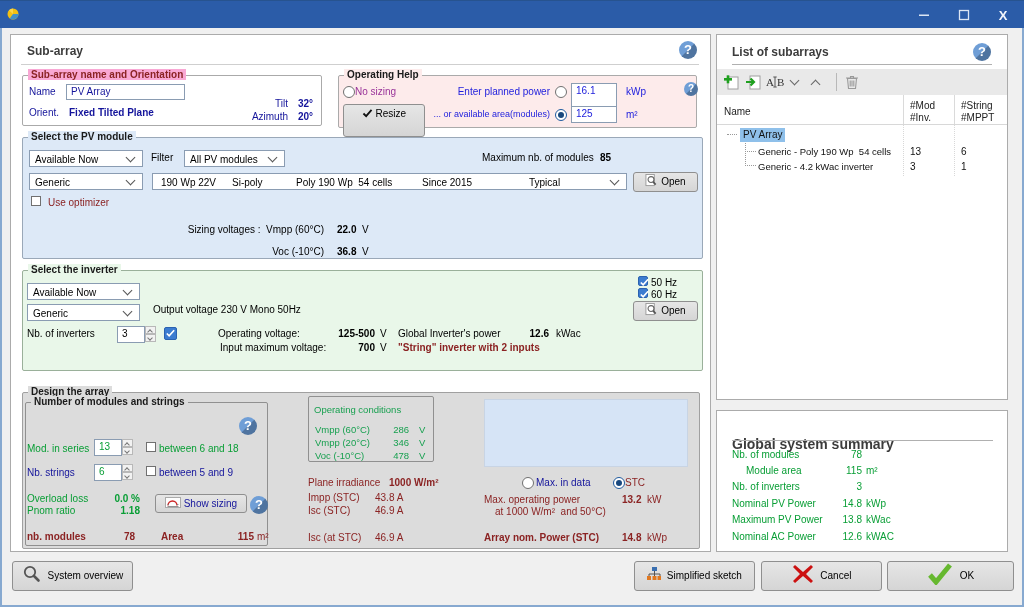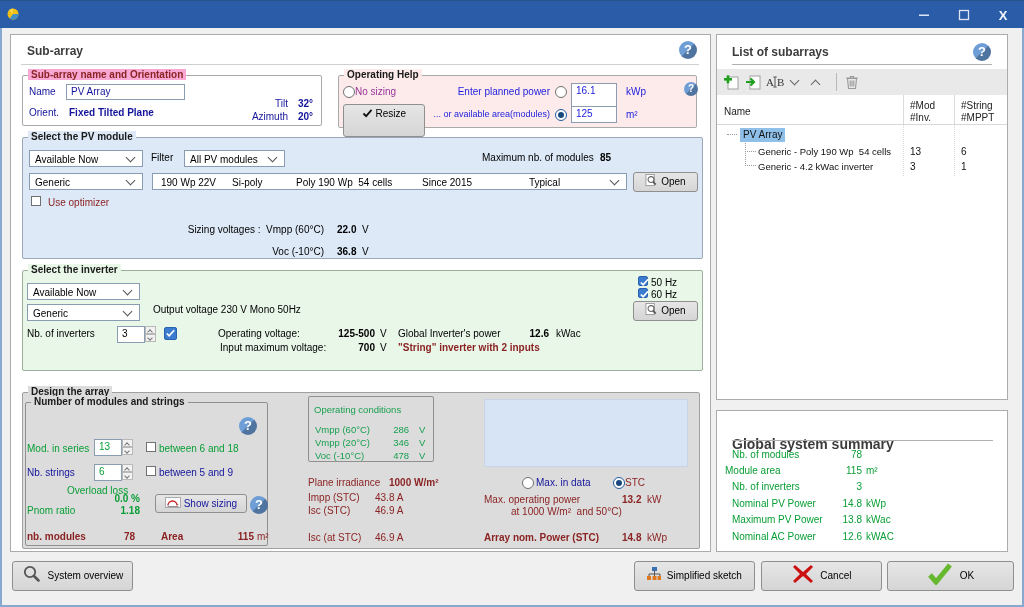--- a/index.html
+++ b/index.html
@@ -212,21 +212,21 @@
       <div class="lbl navy" style="left:1px; top:64px;">Nb. strings</div>
       <div class="spin" style="left:68px; top:61px; width:28px; height:17px; color:#089e35;">6</div>
       <div class="spinbtns" style="left:96px; top:61px;">
         <div class="sb up"></div>
           <div class="sb dn"></div>
         <div class="chev" style="transform:rotate(225deg); left:3px; top:3.5px; width:4px; height:4px;"></div>
         <div class="chev" style="transform:rotate(45deg); left:3px; top:10px; width:4px; height:4px;"></div>
       </div>
       <div class="chk" style="left:120px; top:63px;"></div>
       <div class="lbl navy" style="left:133px; top:64px;">between 5 and 9</div>
-      <div class="lbl green" style="left:1px; top:82px;padding-left:40px;">Overload loss</div>
+      <div class="lbl green" style="left:1px; top:90px;">Overload loss</div>
       <div class="rlbl green bold" style="left:74px; top:90px; width:40px;">0.0 %</div>
       <div class="lbl green" style="left:1px; top:102px;">Pnom ratio</div>
       <div class="rlbl green bold" style="left:74px; top:102px; width:40px;">1.18</div>
       <div class="btn" style="left:129px; top:91px; width:92px; height:19px; line-height:17px; color:#14149b;">
         <svg width="16" height="11" viewBox="0 0 16 11" style="vertical-align:-1px">
             <rect x="0.5" y="0.5" width="15" height="10" fill="#fdfdfd" stroke="#aaa"></rect>
             <path d="M3 8.5 A4.5 4.5 0 0 1 12 8.5" stroke="#cc2222" stroke-width="1.3" fill="none"></path>
             <path d="M2.5 9.5 H13.5 M2.5 7.5 H4 M12 7.5 H13.5" stroke="#777" stroke-width="0.8" fill="none"></path>
           </svg>
       Show sizing</div>
@@ -260,21 +260,21 @@
     <div class="lbl maroon" style="left:352px; top:139px;">46.9 A</div>
 
     <div style="position:absolute; left:461px; top:6px; width:204px; height:68px; background:#d6e4f6; border:1px solid #c8d4e4;"></div>
     <div class="radio" style="left:499px; top:84px;"></div>
     <div class="lbl navy" style="left:513px; top:84px;">Max. in data</div>
     <div class="radio on" style="left:590px; top:84px;"></div>
     <div class="lbl maroon" style="left:602px; top:84px;">STC</div>
     <div class="lbl maroon" style="left:461px; top:101px;">Max. operating power</div>
     <div class="lbl maroon bold" style="left:599px; top:101px;">13.2</div>
     <div class="lbl maroon" style="left:624px; top:101px;">kW</div>
-    <div class="lbl maroon" style="left:472px; top:113px;margin-left:16px;">at 1000 W/m² &nbsp;and 50°C)</div>
+    <div class="lbl maroon" style="left:472px; top:113px;">at 1000 W/m² &nbsp;and 50°C)</div>
     <div class="lbl maroon bold" style="left:461px; top:139px;">Array nom. Power (STC)</div>
     <div class="lbl maroon bold" style="left:599px; top:139px;">14.8</div>
     <div class="lbl maroon" style="left:624px; top:139px;">kWp</div>
   </div>
 </div>
 
 <div class="panel" id="rightpanel1" style="left:716px; top:34px; width:292px; height:366px;">
   <div class="lbl bold" style="left:15px; top:10px; font-size:12px; color:#3c3c3c;">List of subarrays</div>
   <div class="help big" style="left:256px; top:8px;">?</div>
   <div class="sline" style="left:15px; top:29px; width:260px;"></div>
@@ -322,21 +322,21 @@
   <div class="lbl" style="left:41px; top:126px; color:#111; font-size:9.5px;">Generic - 4.2 kWac inverter</div>
   <div class="lbl" style="left:193px; top:126px; color:#111;">3</div>
   <div class="lbl" style="left:244px; top:126px; color:#111;">1</div>
 </div>
 
 <div class="panel" id="rightpanel2" style="left:716px; top:410px; width:292px; height:142px;">
   <div class="lbl bold" style="left:15px; top:9px; font-size:14px; color:#3c3c3c;margin-top:16px;">Global system summary</div>
   <div class="sline" style="left:15px; top:29px; width:261px;"></div>
   <div class="lbl green" style="left:15px; top:38px;">Nb. of modules</div>
   <div class="rlbl green" style="left:95px; top:38px; width:50px;">78</div>
-  <div class="lbl green" style="left:8px; top:54px;">Module area</div>
+  <div class="lbl green" style="left:29px; top:54px;">Module area</div>
   <div class="rlbl green" style="left:95px; top:54px; width:50px;">115</div>
   <div class="lbl green" style="left:149px; top:54px;">m²</div>
   <div class="lbl green" style="left:15px; top:70px;">Nb. of inverters</div>
   <div class="rlbl green" style="left:95px; top:70px; width:50px;">3</div>
   <div class="lbl green" style="left:15px; top:87px;">Nominal PV Power</div>
   <div class="rlbl green" style="left:95px; top:87px; width:50px;">14.8</div>
   <div class="lbl green" style="left:149px; top:87px;">kWp</div>
   <div class="lbl green" style="left:15px; top:103px;">Maximum PV Power</div>
   <div class="rlbl green" style="left:95px; top:103px; width:50px;">13.8</div>
   <div class="lbl green" style="left:149px; top:103px;">kWac</div>

